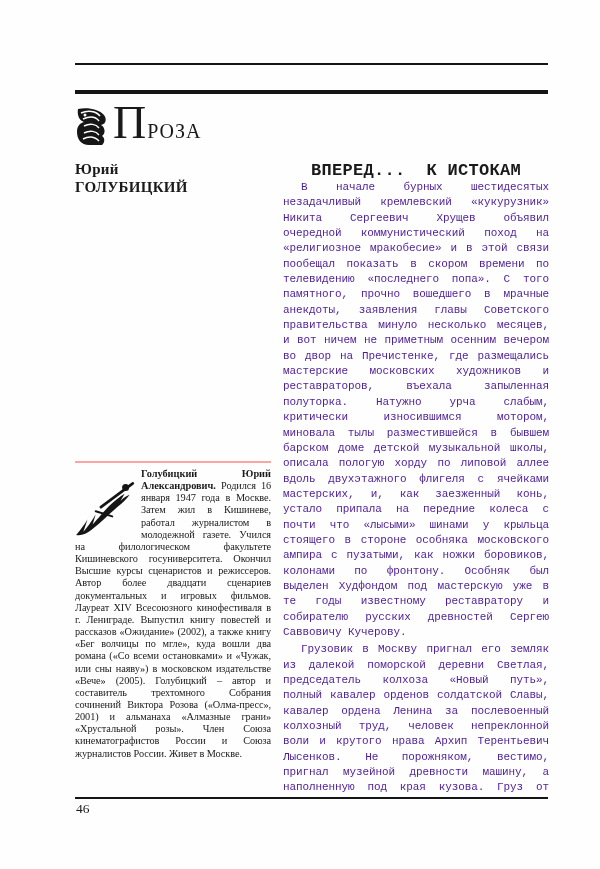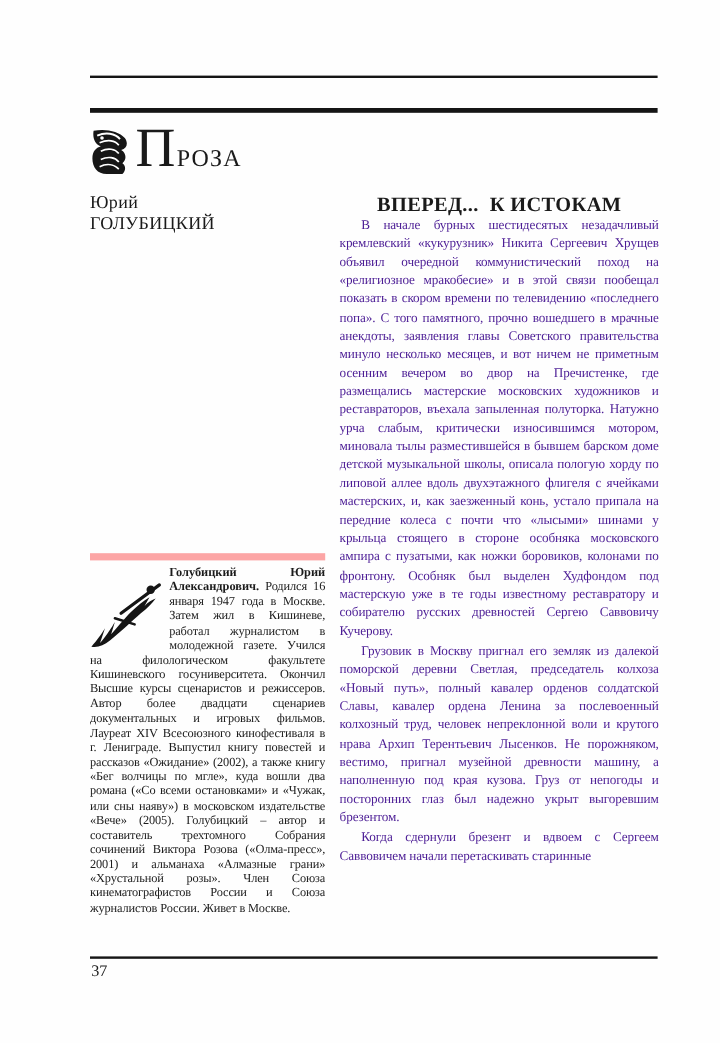--- a/index.html
+++ b/index.html
@@ -22,46 +22,47 @@
   .section-head{
     position:absolute;left:113px;top:100px;
     display:flex;align-items:baseline;
     font-family:"Liberation Serif", serif;
   }
   .section-initial{font-size:46px;line-height:46px;font-weight:400;}
   .section-rest{font-size:20px;letter-spacing:1px;text-transform:uppercase;margin-left:1px;}
 
   .author-block{
     position:absolute;left:75px;top:160px;
-    font-weight:normal;font-size:15px;line-height:18px;letter-spacing:.3px;
+    font-weight:bold;font-size:15px;line-height:18px;letter-spacing:.3px;
   }
 
   .story-col{
     position:absolute;left:283px;top:161px;width:266px;height:638px;
     overflow:hidden;
+    font-family:Liberation Mono, monospace;
   }
   .story-title{
     font-size:17px;font-weight:bold;text-align:center;
     letter-spacing:.3px;white-space:pre;margin:0;
   }
   .story-subtitle{
     font-size:15.5px;font-style:italic;text-align:center;
     margin:2px 0 7px 0;
   }
   .story-col p.body{
     margin:0 0 2px 0;
     font-size:11px;line-height:15.35px;
     text-align:justify;text-indent:18px;
     letter-spacing:-0.1px;
     color:#4c1d95;
   }
 
   .bio-box{
     position:absolute;left:75px;top:461px;width:196px;height:333px;
-    border-top:6px solid #fca5a5;
+    border-top:2px solid #fca5a5;
     padding-top:5px;box-sizing:border-box;
     overflow:hidden;
   }
   .bio-figure{
     float:left;width:60px;height:68px;
     margin:2px 6px 2px 0;
   }
   .bio-text{
     margin:0;font-size:10.3px;line-height:12.15px;
     text-align:justify;letter-spacing:-0.1px;color:#1b1b1b;
@@ -112,15 +113,15 @@
     <svg class="bio-figure" viewBox="0 0 58 66" xmlns="http://www.w3.org/2000/svg">
       <path fill="#151515" d="M1 63 C 6 57 9 53 12 48 L 8 60 C 14 53 17 48 20 43 L 17 53 C 24 45 28 40 33 35 C 38 30 43 26 48 23 L 44 30 C 47 27 50 25 53 24 C 50 28 46 32 41 36 C 34 42 26 50 16 58 C 11 62 6 64 1 63 Z"></path>
       <path d="M25 36 L 56 13" stroke="#151515" stroke-width="2.6" stroke-linecap="round" fill="none"></path>
       <circle cx="49" cy="17" r="3.4" fill="#151515"></circle>
       <path d="M20 40 L 36 45" stroke="#151515" stroke-width="2" stroke-linecap="round" fill="none"></path>
     </svg>
     <p class="bio-text"><b>Голубицкий Юрий Александрович.</b> <span>Родился 16 января 1947 года в Москве. Затем жил в Кишиневе, работал журналистом в молодежной газете. Учился на филологическом факультете Кишиневского госуниверситета. Окончил Высшие курсы сценаристов и режиссеров. Автор более двадцати сценариев документальных и игровых фильмов. Лауреат XIV Всесоюзного кинофестиваля в г. Лениграде. Выпустил книгу повестей и рассказов «Ожидание» (2002), а также книгу «Бег волчицы по мгле», куда вошли два романа («Со всеми остановками» и «Чужак, или сны наяву») в московском издательстве «Вече» (2005). Голубицкий – автор и составитель трехтомного Собрания сочинений Виктора Розова («Олма-пресс», 2001) и альманаха «Алмазные грани» «Хрустальной розы». Член Союза кинематографистов России и Союза журналистов России. Живет в Москве.</span></p>
   </div>
 
   <div class="rule rule-bottom"></div>
-  <div class="page-number">37</div>
+  <div class="page-number">46</div>
 
 </div>
 
 </body></html>

